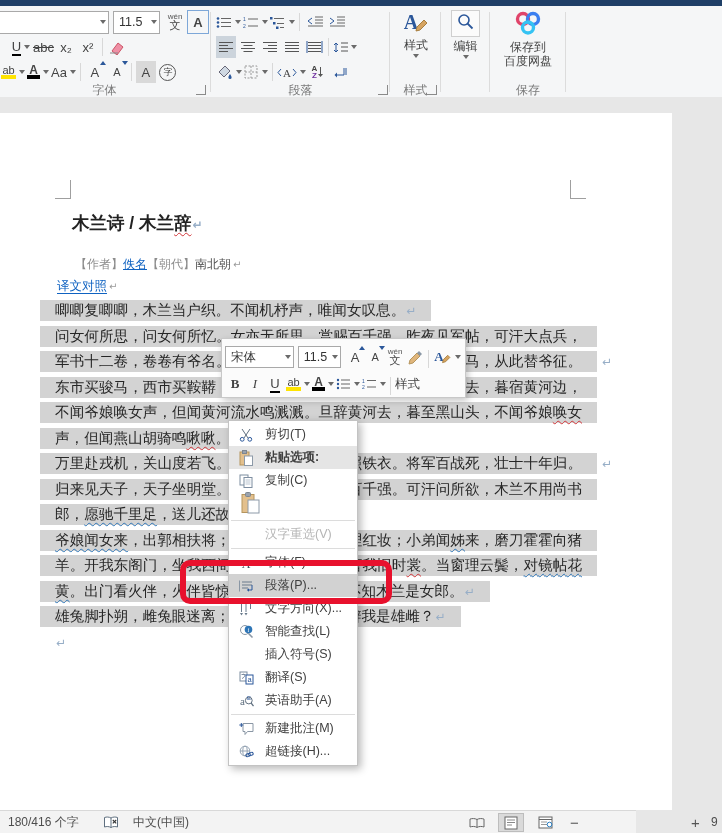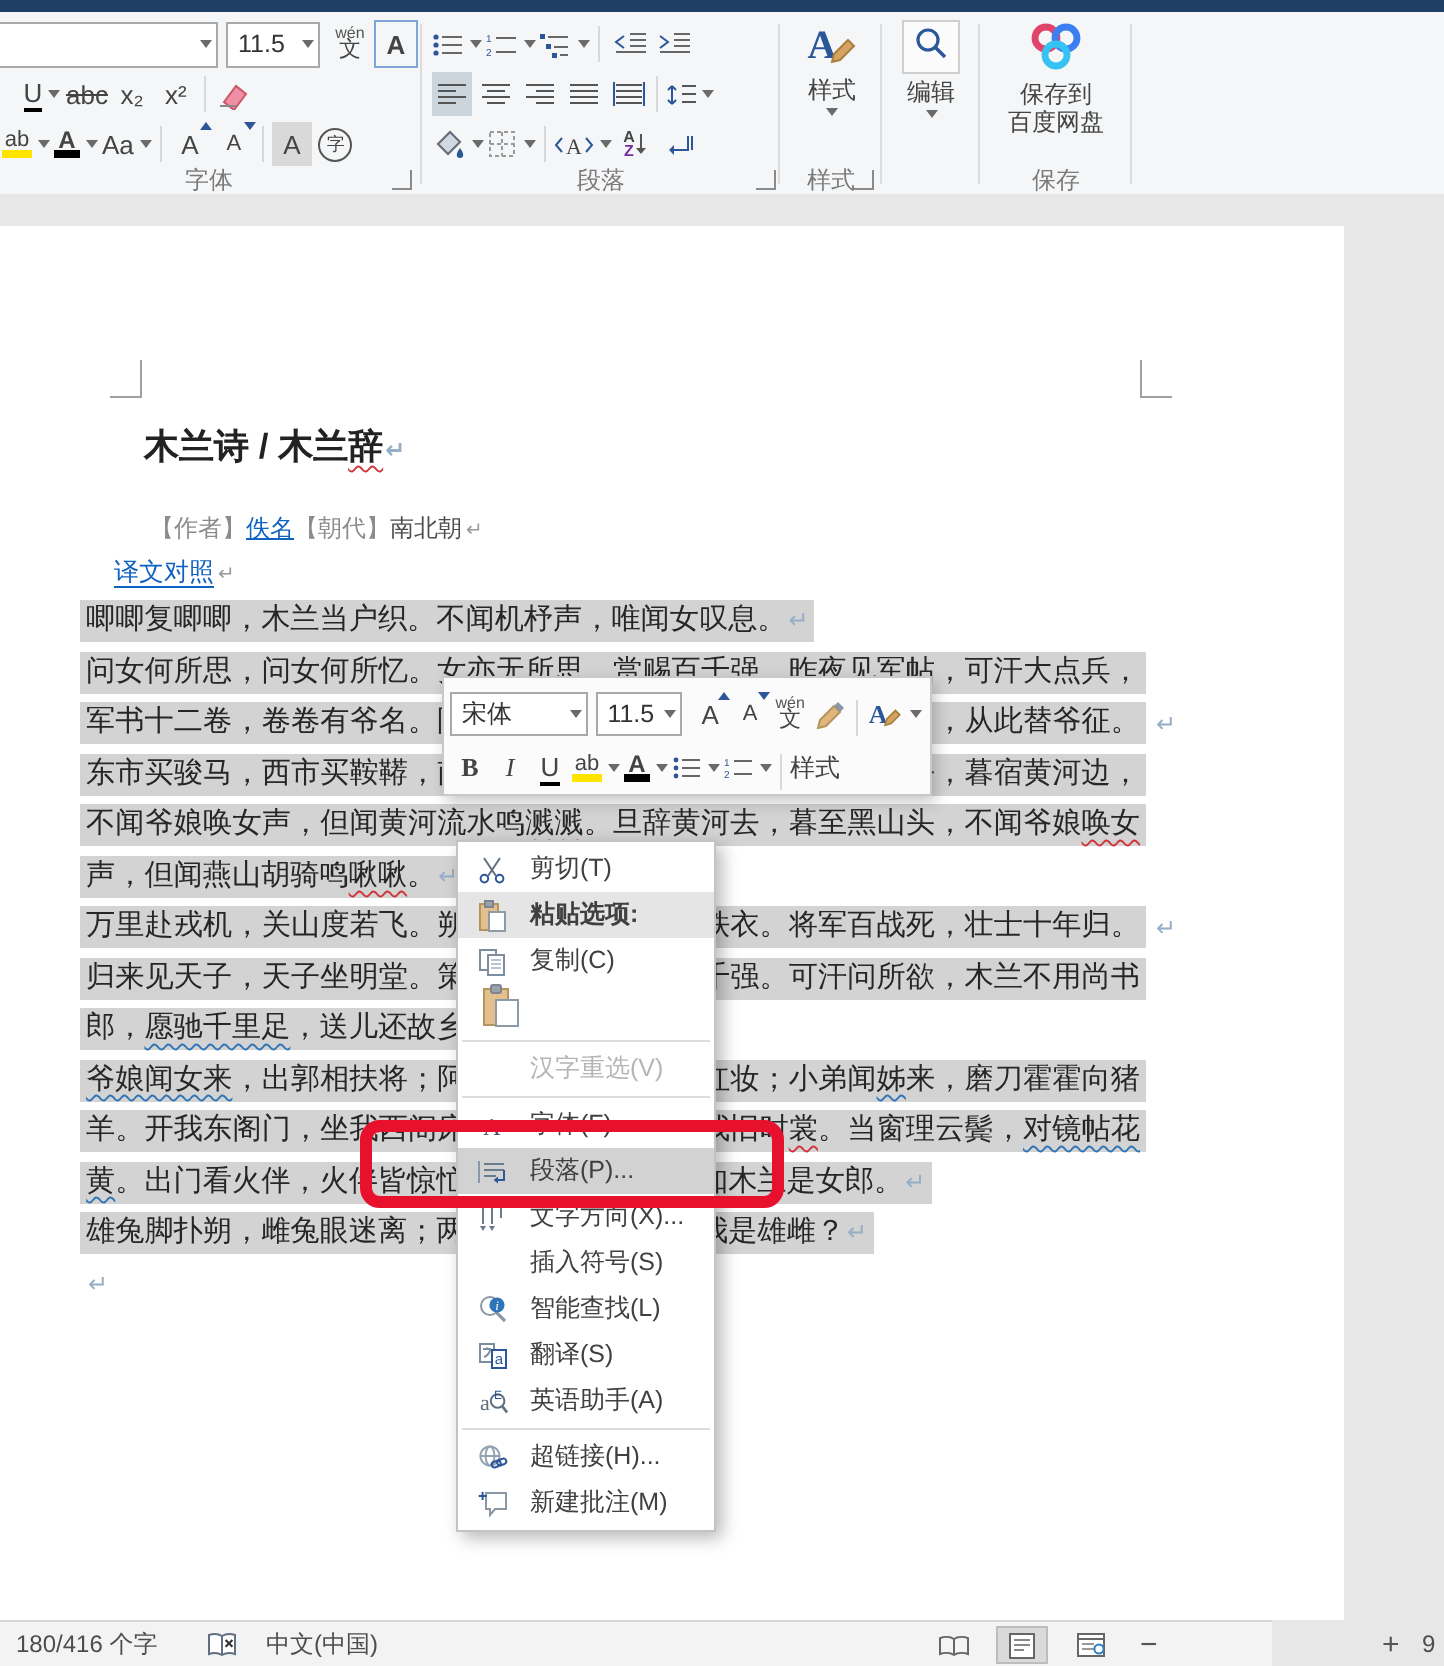--- a/index.html
+++ b/index.html
@@ -34,21 +34,21 @@
   
   .docarea{left:0;top:97px;width:722px;height:713px;background:#e7e7e7}
   .page{position:absolute;left:0;top:16px;width:672px;height:697px;background:#fff}
   .cropL{position:absolute;left:55px;top:83px;width:15px;height:18px;border-right:1px solid #9f9f9f;border-bottom:1px solid #9f9f9f}
   .cropR{position:absolute;left:570px;top:83px;width:15px;height:18px;border-left:1px solid #9f9f9f;border-bottom:1px solid #9f9f9f}
   .doctitle{position:absolute;left:72px;top:211px;font-size:17.5px;font-weight:bold;color:#222;white-space:nowrap}
   .metaline{position:absolute;left:75px;top:256px;font-size:12px;color:#8c8c8c;white-space:nowrap}
   .metaline .dyn{color:#4d4d4d}
   a.wlink{color:#0f62c1;text-decoration:underline;cursor:pointer}
   .translink{position:absolute;left:57px;top:278px;font-size:12.5px}
-  .pline{position:absolute;left:40px;font-size:14.6px;line-height:21px;height:21px;white-space:nowrap;color:#262626;padding:0 3px}
+  .pline{position:absolute;left:40px;font-size:14.6px;line-height:21px;height:21px;white-space:nowrap;color:#262626;padding:0 15px}
   .pline.hl{background:#d3d3d3}
   .pline.just{width:527px;white-space:normal;text-align:justify;text-align-last:justify;overflow:visible}
   .pmark{color:#97aec7;font-size:12px;margin-left:1px}
   .pmark.out{position:absolute;right:-15px;top:1px}
   .pmark-sm{color:#9a9a9a;font-size:10px;margin-left:2px;text-decoration:none}
   .wavy-red{text-decoration:underline wavy #d13438;text-decoration-thickness:1px;text-underline-offset:3px}
   .wavy-blue{text-decoration:underline wavy #2e75b6;text-decoration-thickness:1px;text-underline-offset:3px}
   
   .mtb{left:221px;top:338px;width:245px;height:60px;background:#fbfbfb;border:1px solid #c8c8c8;
        box-shadow:2px 3px 7px rgba(0,0,0,.22);z-index:15;padding:2px 3px;box-sizing:border-box}
@@ -508,32 +508,32 @@
     <div class="menu-item">
       <span class="mi-icon">
         <svg width="14" height="14" viewBox="0 0 14 14">
           <path d="M2.5 1v9M7 1v9M11.5 1v6" stroke="#6a7b8c" fill="none"></path>
           <path d="M1 11l1.5 2.5L4 11zM5.5 11L7 13.5 8.5 11z" fill="#6a7b8c"></path>
         </svg>
       </span>
       <span>文字方向(X)...</span>
     </div>
     <div class="menu-item">
-      <span>插入符号(S)</span>
-    </div>
-    <div class="menu-item">
       <span class="mi-icon">
         <svg width="15" height="15" viewBox="0 0 15 15">
           <circle cx="6" cy="6" r="4.5" fill="none" stroke="#8a97a5"></circle>
           <path d="M9.3 9.3l4.2 4.2" stroke="#8a97a5" stroke-width="1.6"></path>
           <circle cx="9.5" cy="5.5" r="3.8" fill="#2e75b6"></circle>
           <text x="9.5" y="8" font-size="6.5" text-anchor="middle" fill="#fff" font-style="italic" font-family="Liberation Serif,serif">i</text>
         </svg>
       </span>
       <span>智能查找(L)</span>
+    </div>
+    <div class="menu-item">
+      <span>插入符号(S)</span>
     </div>
     <div class="menu-item">
       <span class="mi-icon">
         <svg width="15" height="14" viewBox="0 0 15 14">
           <rect x="1" y="1" width="7" height="9" fill="#fff" stroke="#7d8da0"></rect>
           <path d="M2.5 3.5h4M4.5 2.7v1" stroke="#7d8da0" fill="none"></path>
           <path d="M3 7.5c1.2-.3 2.8-1.8 3-3.5" stroke="#7d8da0" fill="none"></path>
           <rect x="7" y="4" width="7" height="9" fill="#fff" stroke="#2b579a"></rect>
           <text x="10.5" y="11" font-size="7.5" text-anchor="middle" fill="#2b579a" font-family="Liberation Sans,sans-serif">a</text>
         </svg>
@@ -545,43 +545,43 @@
         <svg width="15" height="14" viewBox="0 0 15 14">
           <text x="1" y="11" font-size="11" fill="#5f6f7f" font-family="Liberation Serif,serif">a</text>
           <circle cx="9.8" cy="6.5" r="3.4" fill="none" stroke="#5f6f7f"></circle>
           <path d="M12.2 9.2l2.3 3" stroke="#5f6f7f" stroke-width="1.3"></path>
           <text x="8" y="5.5" font-size="6" fill="#2b579a" font-family="Liberation Sans,sans-serif">E</text>
         </svg>
       </span>
       <span>英语助手(A)</span>
     </div>
     <div class="menu-sep"></div>
+    <div class="menu-item">
+      <span class="mi-icon">
+        <svg width="15" height="14" viewBox="0 0 15 14">
+          <path d="M4 1.5h10v8H8.5L6 12.5v-3H4z" fill="#fff" stroke="#8a97a5"></path>
+          <path d="M1.8 1v4M-0.2 3h4" stroke="#2b579a" transform="translate(0.5 0)"></path>
+        </svg>
+      </span>
+      <span>新建批注(M)</span>
+    </div>
     <div class="menu-item">
       <span class="mi-icon">
         <svg width="15" height="14" viewBox="0 0 15 14">
           <circle cx="6" cy="6" r="4.8" fill="none" stroke="#94a3b3"></circle>
           <ellipse cx="6" cy="6" rx="2.2" ry="4.8" fill="none" stroke="#94a3b3"></ellipse>
           <path d="M1.2 6h9.6" stroke="#94a3b3"></path>
           <g stroke="#2b579a" fill="none">
             <rect x="6.8" y="8.6" width="4.6" height="2.8" rx="1.4" transform="rotate(-20 9.1 10)"></rect>
             <rect x="9.6" y="7.6" width="4.6" height="2.8" rx="1.4" transform="rotate(-20 11.9 9)"></rect>
           </g>
         </svg>
       </span>
       <span>超链接(H)...</span>
     </div>
-    <div class="menu-item">
-      <span class="mi-icon">
-        <svg width="15" height="14" viewBox="0 0 15 14">
-          <path d="M4 1.5h10v8H8.5L6 12.5v-3H4z" fill="#fff" stroke="#8a97a5"></path>
-          <path d="M1.8 1v4M-0.2 3h4" stroke="#2b579a" transform="translate(0.5 0)"></path>
-        </svg>
-      </span>
-      <span>新建批注(M)</span>
-    </div>
   </div>
 
 <div class="abs annotation"></div>
 
 <div class="abs statusbar">
   <div class="sb" style="left:8px">180/416 个字</div>
   <div class="sb" style="left:103px">
     <svg width="17" height="15" viewBox="0 0 17 15">
       <path d="M8 3C6 1.8 3.5 1.8 1.5 2.5V12c2-.7 4.5-.7 6.5.5 2-1.2 4.5-1.2 6.5-.5V2.5C12.5 1.8 10 1.8 8 3z" fill="#fff" stroke="#5f6f7f"></path>
       <path d="M8 3v9.5" stroke="#5f6f7f"></path>

